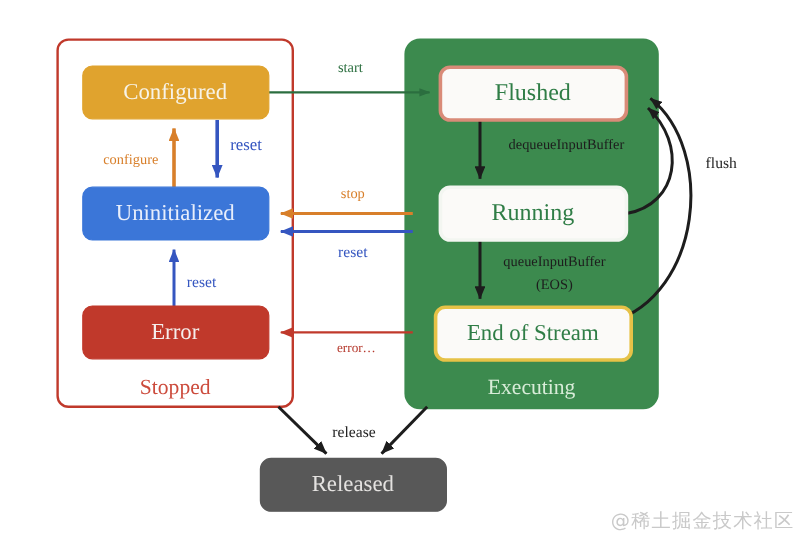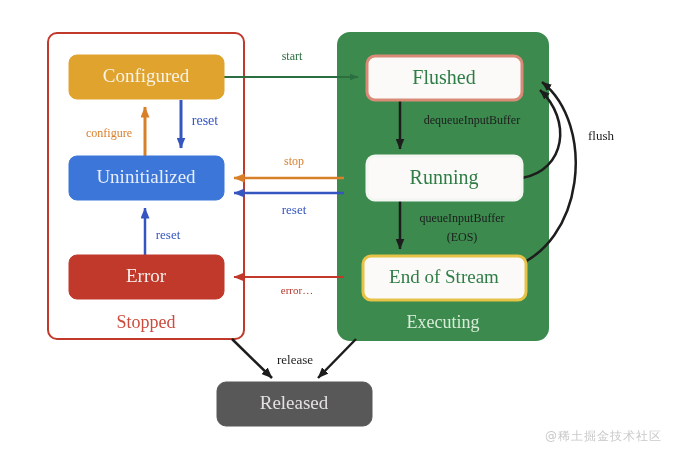--- a/index.html
+++ b/index.html
@@ -50,21 +50,21 @@
   .edge-label.blue  { fill: #3556c0; }
   .edge-label.orange{ fill: #d87f2a; }
   .edge-label.red   { fill: #b5382c; }
   .edge-label.black { fill: #1d1d1d; }
 
   .watermark {
     position: absolute;
     right: 14px;
     bottom: 12px;
     font-family: "DejaVu Sans", sans-serif;
-    font-size: 12px;
+    font-size: 16px;
     color: #c9c9c9;
     letter-spacing: 1px;
     user-select: none;
   }
 </style>
 </head>
 <body>
 
 <div id="diagram-root">
 

